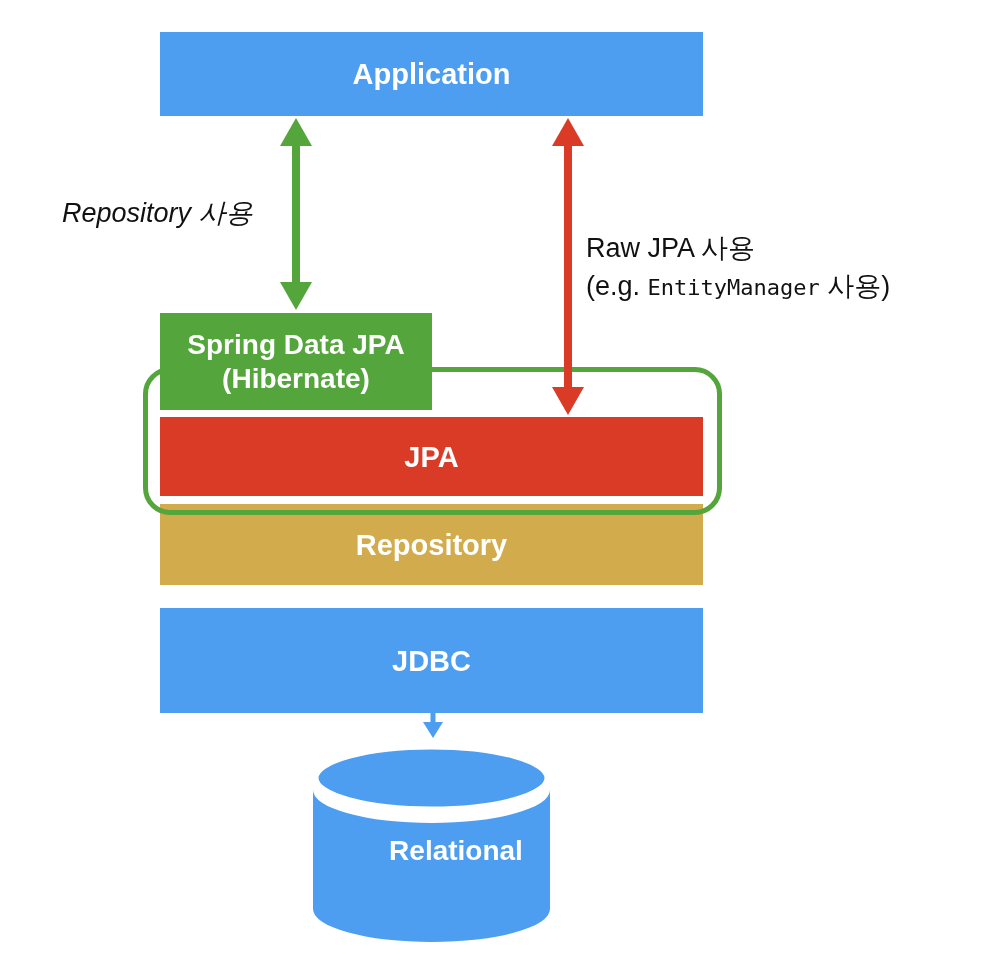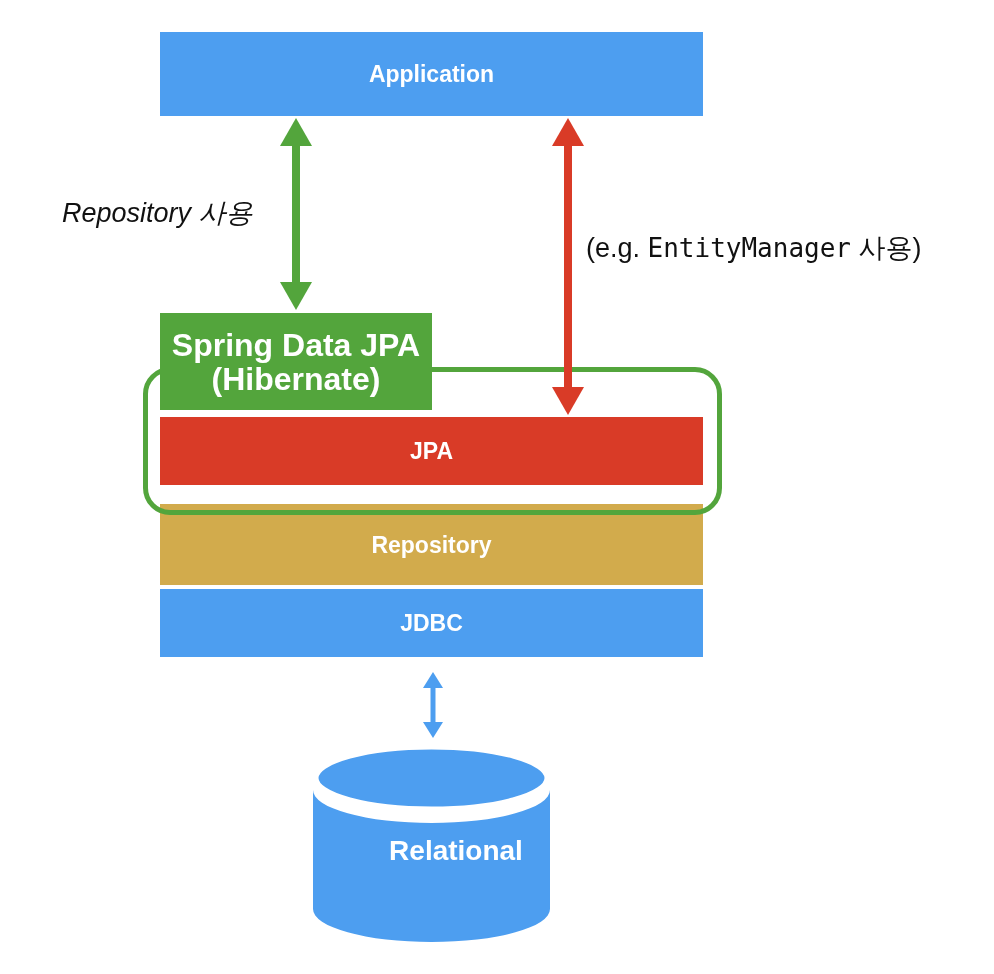--- a/index.html
+++ b/index.html
@@ -21,29 +21,29 @@
     overflow: hidden;
   }
   .layer-box {
     position: absolute;
     display: flex;
     align-items: center;
     justify-content: center;
     flex-direction: column;
     color: var(--text-light);
     font-weight: 700;
-    font-size: 23px;
+    font-size: 29px;
     text-align: center;
     line-height: 34px;
   }
   .app-box        { left: 160px; top: 32px;  width: 543px; height: 84px; background: var(--blue);  z-index: 1; }
-  .spring-box     { left: 160px; top: 313px; width: 272px; height: 97px; background: var(--green); z-index: 3; font-size: 32px; }
-  .jpa-box        { left: 160px; top: 417px; width: 543px; height: 68px; background: var(--red);   z-index: 1; }
+  .spring-box     { left: 160px; top: 313px; width: 272px; height: 97px; background: var(--green); z-index: 3; font-size: 28px; }
+  .jpa-box        { left: 160px; top: 417px; width: 543px; height: 79px; background: var(--red);   z-index: 1; }
   .hibernate-box  { left: 160px; top: 504px; width: 543px; height: 81px; background: var(--gold);  z-index: 1; }
-  .jdbc-box       { left: 160px; top: 589px; width: 543px; height: 68px; background: var(--blue);  z-index: 1; }
+  .jdbc-box       { left: 160px; top: 608px; width: 543px; height: 105px; background: var(--blue);  z-index: 1; }
   .jpa-group-outline {
     position: absolute;
     left: 143px; top: 367px;
     width: 579px; height: 148px;
     border: 5px solid var(--green);
     border-radius: 27px;
     background: transparent;
     z-index: 2;
   }
   .arrow-svg { position: absolute; z-index: 4; }
@@ -55,21 +55,21 @@
     color: var(--text-dark);
     font-size: 27px;
     line-height: 38px;
     white-space: nowrap;
     z-index: 5;
   }
   .note-repository { left: 62px; top: 194px; font-style: italic; }
   .note-rawjpa     { left: 586px; top: 229px; }
   .mono {
     font-family: "DejaVu Sans Mono", "Liberation Mono", monospace;
-    font-size: 26px;
+    font-size: 22px;
   }
   .cylinder-svg { position: absolute; left: 313px; top: 745px; z-index: 1; }
   .db-label {
     position: absolute;
     left: 313px; top: 831px;
     width: 286px;
     text-align: center;
     color: var(--text-light);
     font-weight: 700;
     font-size: 28px;
@@ -97,20 +97,23 @@
   </div>
 
   <svg class="arrow-svg red-arrow" width="50" height="297" viewBox="0 0 50 297">
     <line x1="25" y1="24" x2="25" y2="273" stroke="var(--red)" stroke-width="8"></line>
     <polygon points="25,0 41,28 9,28" fill="var(--red)"></polygon>
     <polygon points="25,297 41,269 9,269" fill="var(--red)"></polygon>
   </svg>
 
   <div class="note note-rawjpa">
     <div>
+      <span>Raw JPA 사용</span>
+    </div>
+    <div>
       <span>(e.g. </span><span class="mono">EntityManager</span><span> 사용)</span>
     </div>
   </div>
 
   <div class="jpa-group-outline"></div>
 
   <div class="layer-box spring-box">
     <span>Spring Data JPA</span>
     <span>(Hibernate)</span>
   </div>

